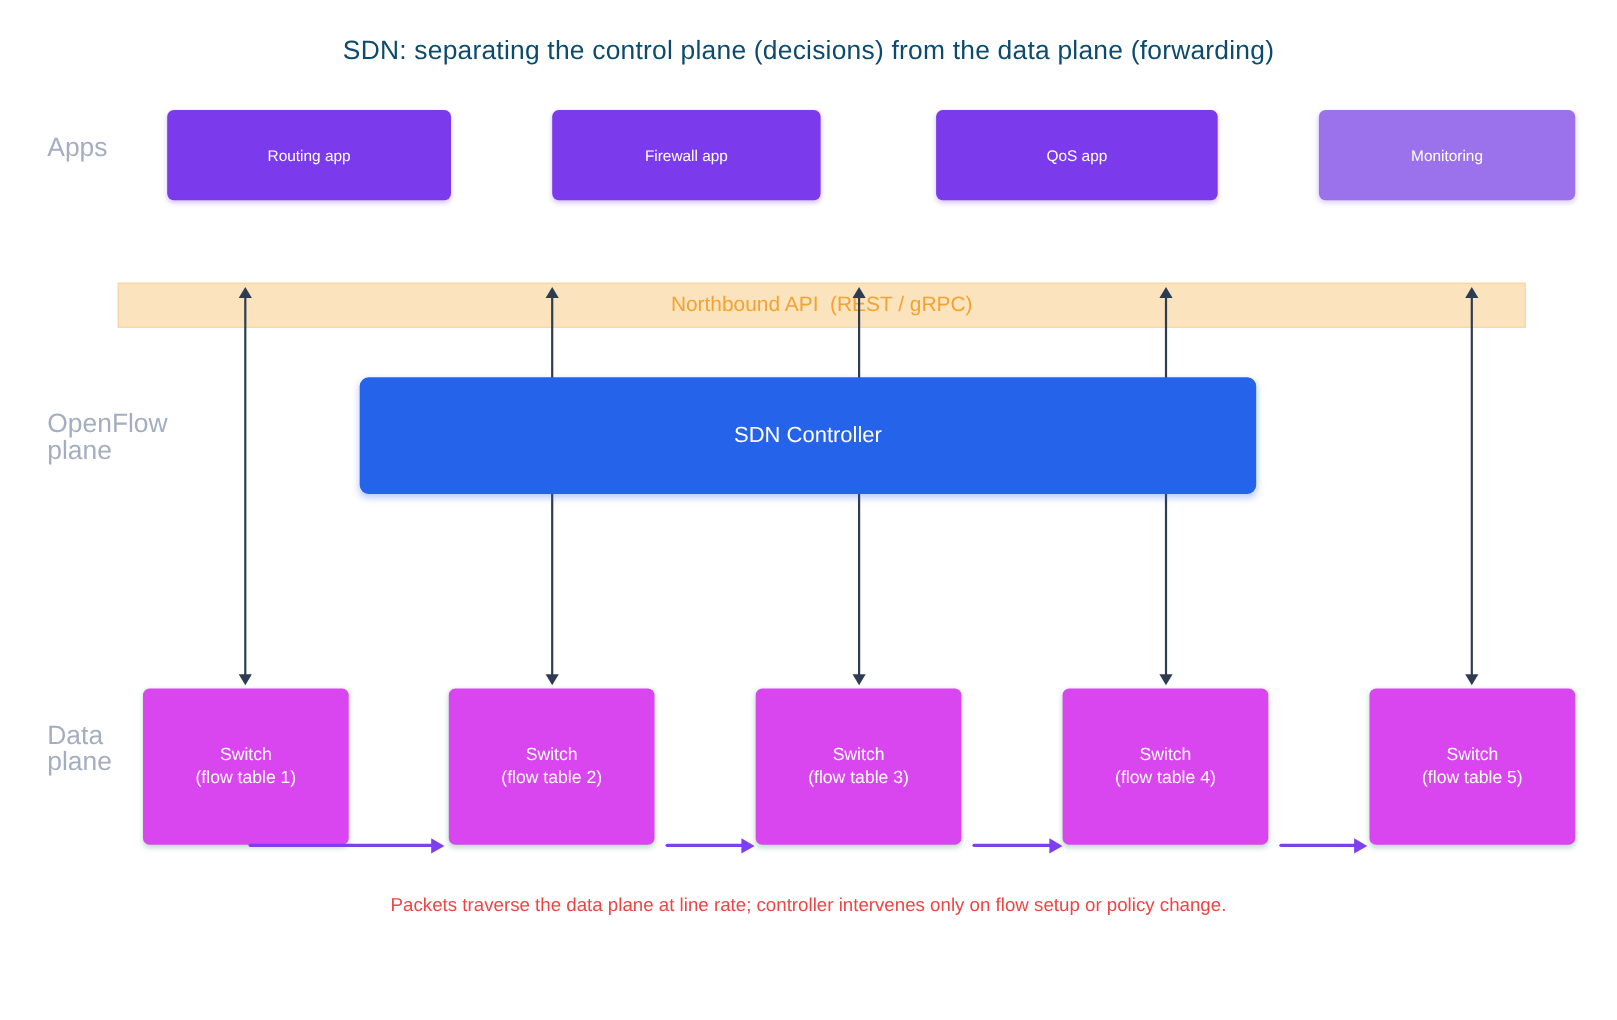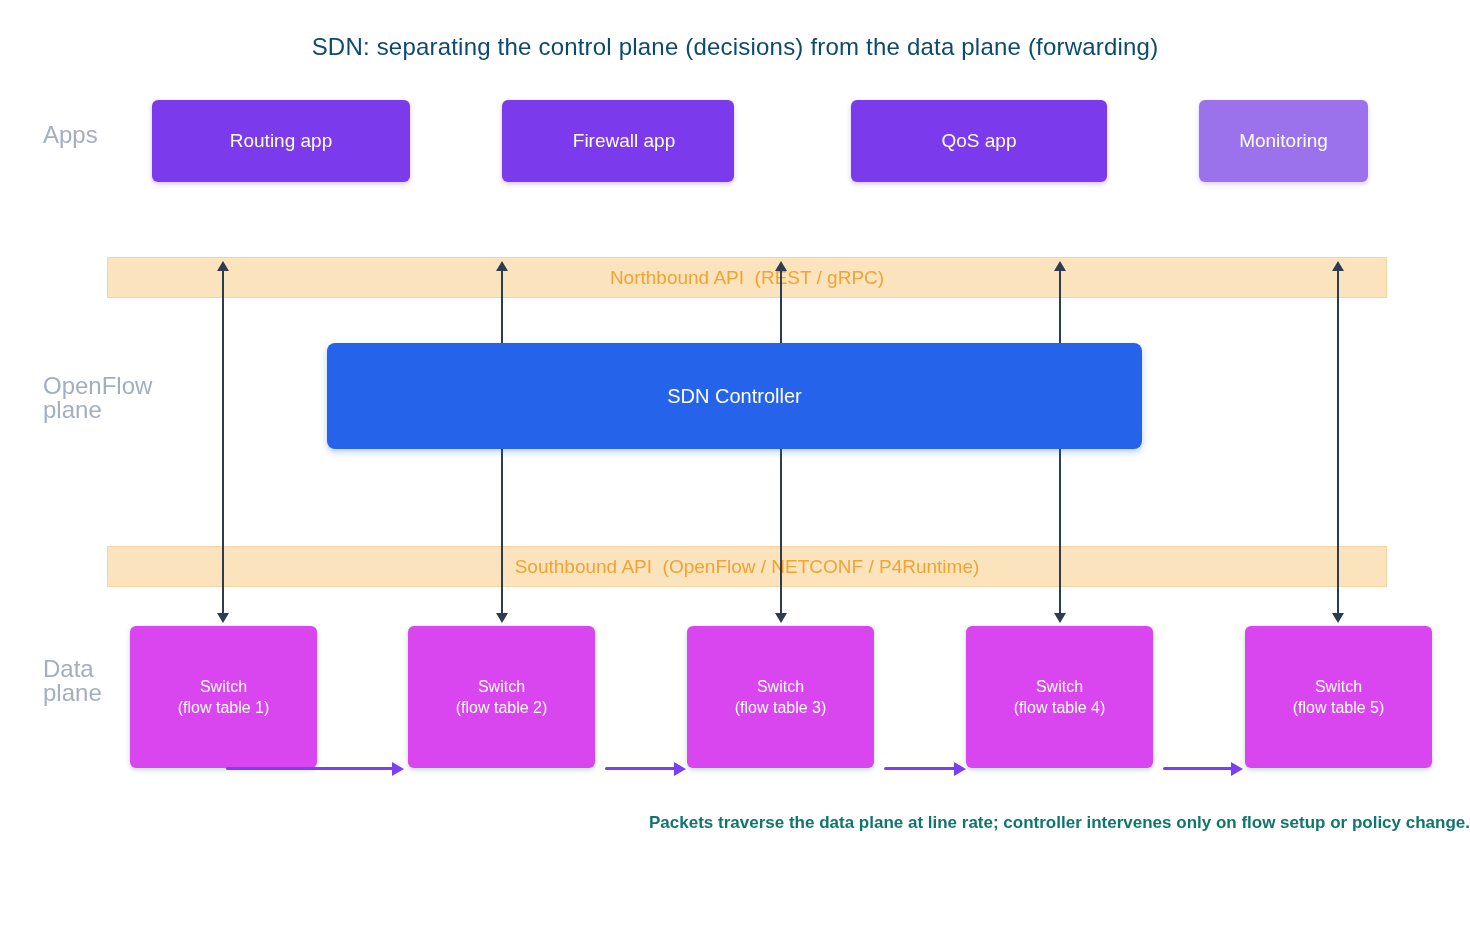--- a/index.html
+++ b/index.html
@@ -18,27 +18,27 @@
   .side-label.apps { top: 123px; }
   .side-label.control { top: 374px; }
   .side-label.data { top: 657px; }
 
   .node {
     position: absolute; display: flex; flex-direction: column;
     align-items: center; justify-content: center;
     color: #ffffff; border-radius: 6px; text-align: center; z-index: 3;
   }
 
-  .app { top: 100px; height: 82px; background: #7c3aed; font-size: 19px;
+  .app { top: 100px; height: 82px; background: #7c3aed; font-size: 14px;
          box-shadow: 0 2px 5px rgba(109, 40, 217, 0.28); }
   .app.light { background: #9b72ec; box-shadow: 0 2px 5px rgba(155, 114, 236, 0.35); }
   .app-routing  { left: 152px;  width: 258px; }
-  .app-firewall { left: 502px;  width: 220px; padding-left: 12px; }
+  .app-firewall { left: 502px;  width: 244px; }
   .app-qos      { left: 851px;  width: 256px; }
-  .app-monitor  { left: 1199px; width: 169px; }
+  .app-monitor  { left: 1199px; width: 233px; }
 
   .band {
     position: absolute; left: 107px; width: 1278px; height: 39px;
     background: #fbe4bd; border: 1px solid #f6d5a0;
     display: flex; align-items: center; justify-content: center; z-index: 1;
   }
   .band-nb { top: 257px; }
   .band-sb { top: 546px; }
   .band-text { color: #f2a331; font-size: 19px; white-space: pre; }
 
@@ -77,21 +77,21 @@
   .flow-arrow .fhead { position: absolute; right: 0; top: 0; width: 0; height: 0;
                        border-top: 7px solid transparent; border-bottom: 7px solid transparent;
                        border-left: 12px solid #7d3ff0; }
   .fa1 { left: 226px;  width: 178px; }
   .fa2 { left: 605px;  width: 81px; }
   .fa3 { left: 884px;  width: 82px; }
   .fa4 { left: 1163px; width: 80px; }
 
   .caption {
     position: absolute; top: 813px; left: 0; width: 100%;
-    text-align: right; font-size: 17px; color: #0f766e; font-weight: bold;
+    text-align: center; font-size: 17px; color: #ef4444;
   }
 </style>
 </head>
 <body>
 
 <div class="canvas">
 
   <div class="title">SDN: separating the control plane (decisions) from the data plane (forwarding)</div>
 
   <div class="side-label apps">Apps</div>
@@ -118,23 +118,20 @@
   </div>
 
   <div class="band band-nb">
     <span class="band-text">Northbound API  (REST / gRPC)</span>
   </div>
 
   <div class="node controller">
     <span>SDN Controller</span>
   </div>
 
-  <div class="band band-sb">
-    <span class="band-text">Southbound API  (OpenFlow / NETCONF / P4Runtime)</span>
-  </div>
 
   <div class="varrow va1">
     <div class="head-up"></div>
     <div class="shaft"></div>
     <div class="head-down"></div>
   </div>
   <div class="varrow va2">
     <div class="head-up"></div>
     <div class="shaft"></div>
     <div class="head-down"></div>

